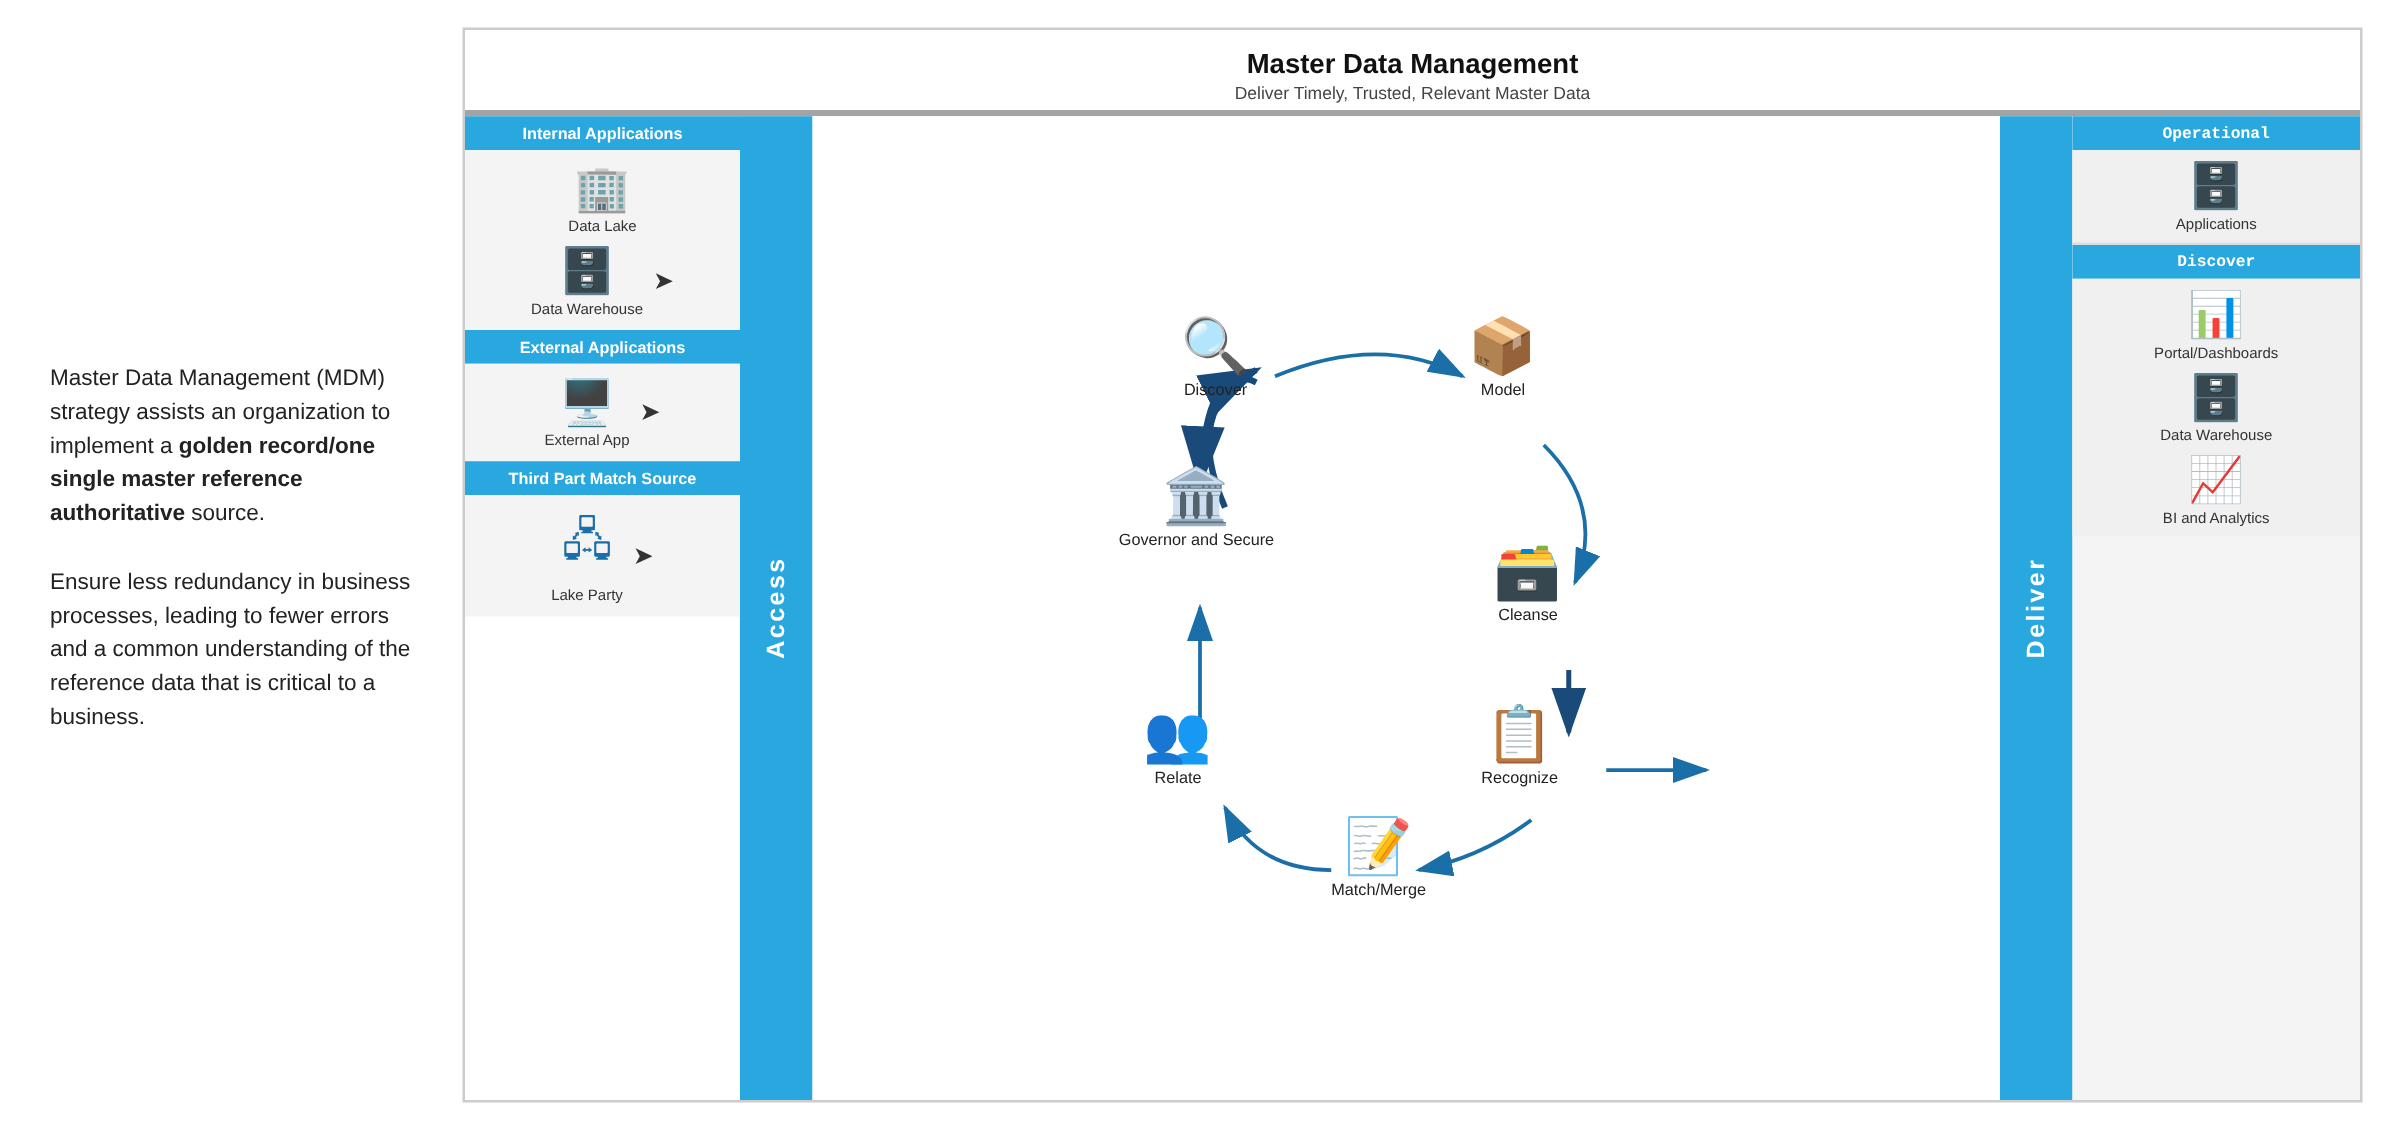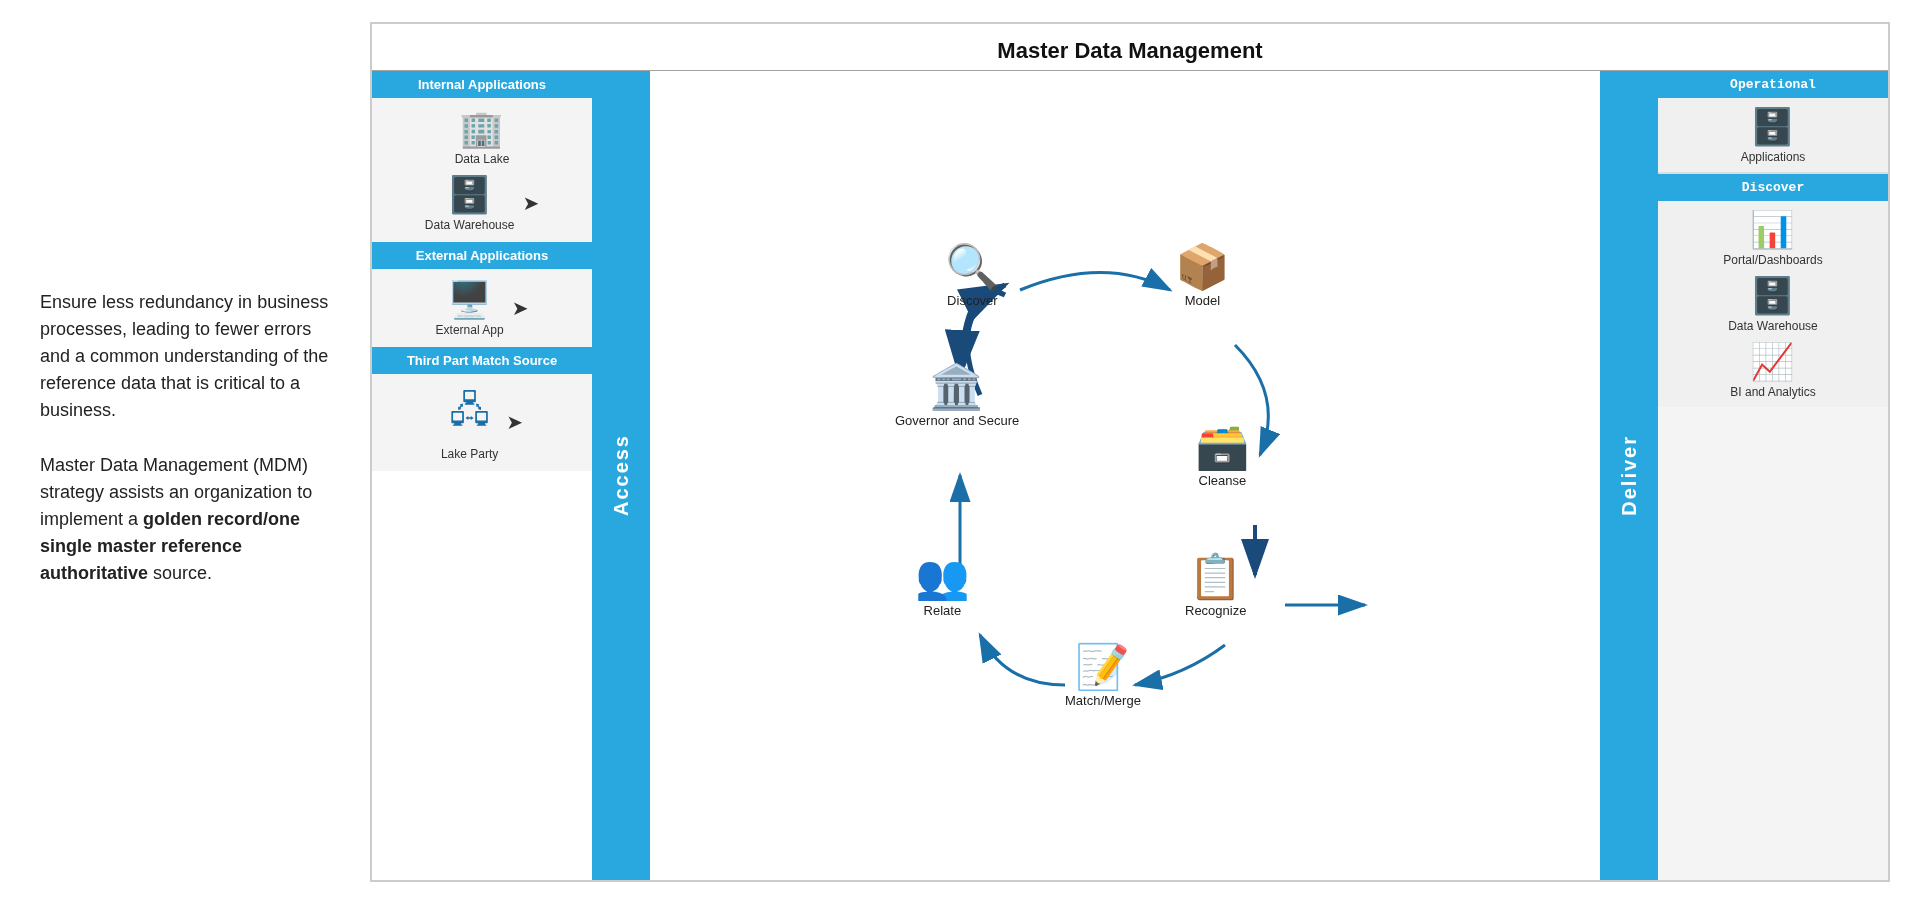--- a/index.html
+++ b/index.html
@@ -42,21 +42,21 @@
       border: 2px solid #ccc;
       display: flex;
       flex-direction: column;
       position: relative;
       background: #fff;
     }
     
     .diagram-header {
       text-align: center;
       padding: 14px 0 6px 0;
-      border-bottom: 1px solid #a3a3a3;
+      border-bottom: 5px solid #a3a3a3;
     }
     .diagram-header h2 {
       font-size: 22px;
       font-weight: 700;
       color: #111;
     }
     .diagram-header p {
       font-size: 14px;
       color: #444;
       margin-top: 2px;
@@ -239,30 +239,31 @@
       justify-content: center;
       gap: 4px;
     }
   </style>
 </head>
 <body>
 
 <div class="page-container">
 
   <div class="left-panel">
-    <p>Ensure less redundancy in business processes, leading to fewer errors and a common understanding of the reference data that is critical to a business.</p>
     <p>
       <span>Master Data Management (MDM) strategy assists an organization to implement a </span><strong>golden record/one single master reference authoritative</strong><span> source.</span>
     </p>
+    <p>Ensure less redundancy in business processes, leading to fewer errors and a common understanding of the reference data that is critical to a business.</p>
   </div>
 
   <div class="diagram">
 
     <div class="diagram-header">
       <h2>Master Data Management</h2>
+      <p>Deliver Timely, Trusted, Relevant Master Data</p>
     </div>
 
     <div class="diagram-body">
 
       <div class="sources-col">
 
         <div class="source-section">
           <div class="source-section-header">Internal Applications</div>
           <div class="source-items">
             <div class="source-item-row">

